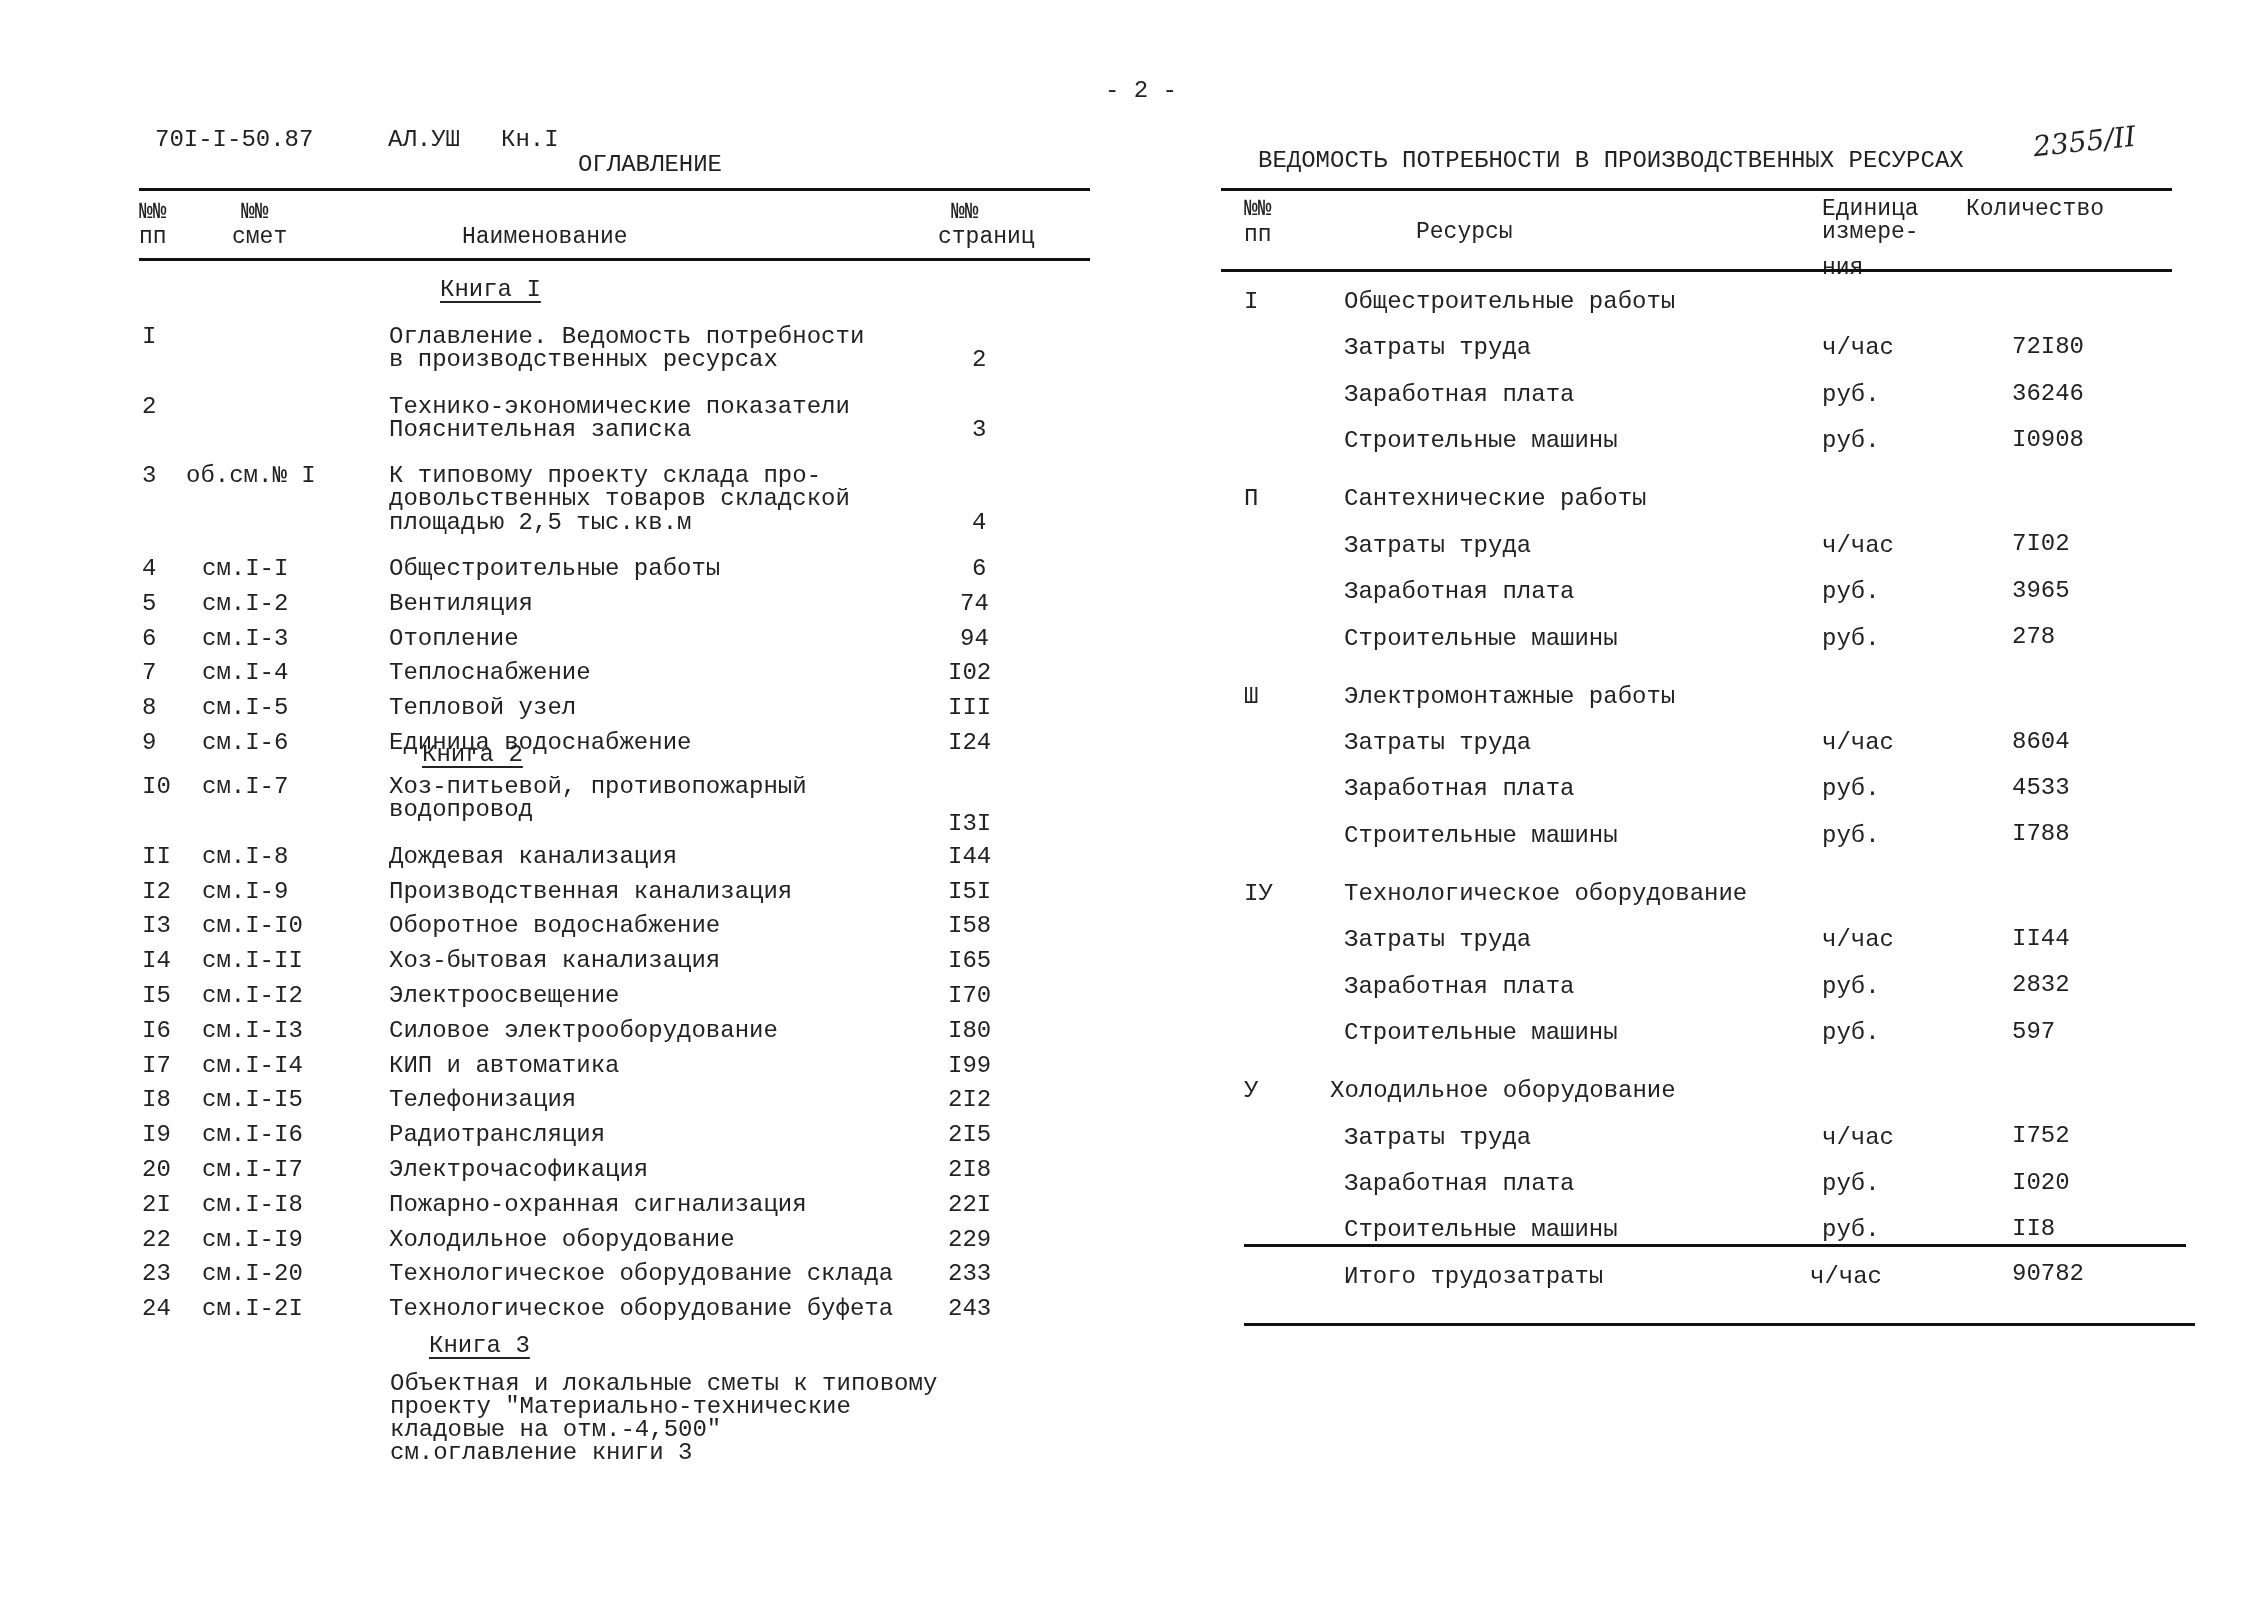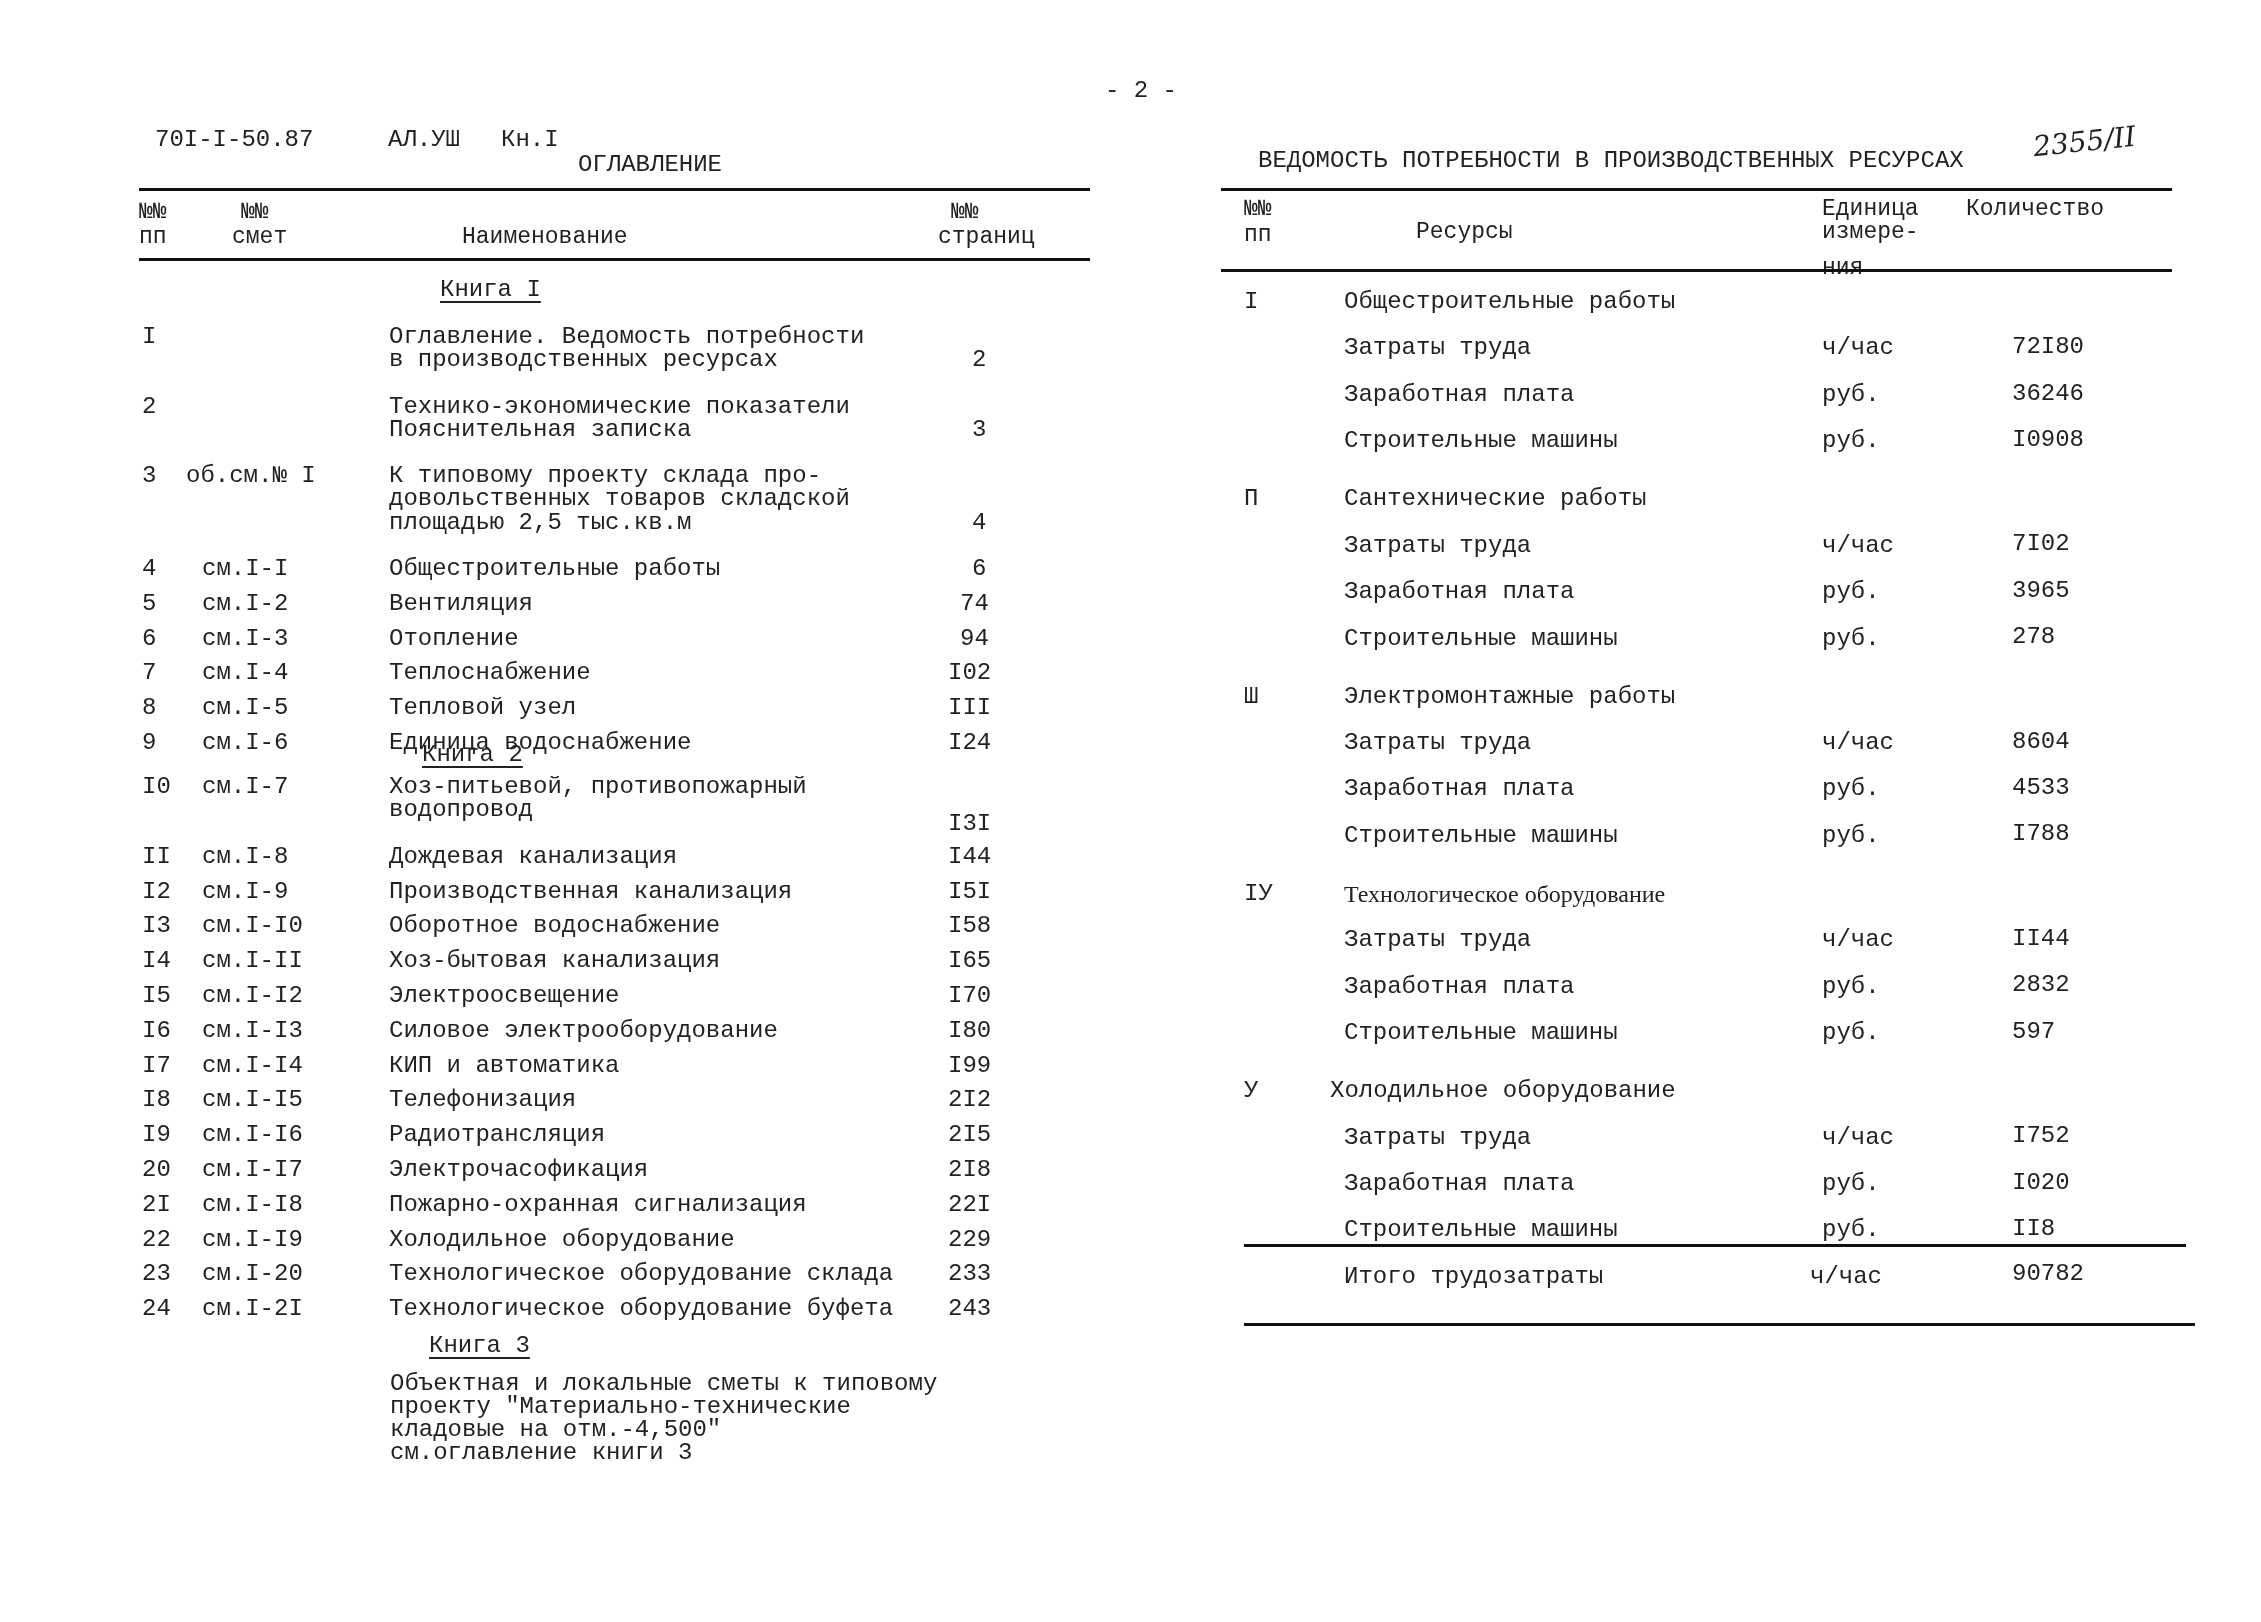--- a/index.html
+++ b/index.html
@@ -241,21 +241,21 @@
       <div class="abs t" style="left:2012px;top:730px;">8604</div>
       <div class="abs t" style="left:1344px;top:777px;">Заработная плата</div>
       <div class="abs t" style="left:1822px;top:777px;">руб.</div>
       <div class="abs t" style="left:2012px;top:776px;">4533</div>
       <div class="abs t" style="left:1344px;top:824px;">Строительные машины</div>
       <div class="abs t" style="left:1822px;top:824px;">руб.</div>
       <div class="abs t" style="left:2012px;top:822px;">I788</div>
     </div>
     <div class="abs" style="left:0;top:0;">
       <div class="abs t" style="left:1244px;top:882px;">IУ</div>
-      <div class="abs t" style="left:1344px;top:882px;font-family:Liberation Serif, serif;">Технологическое оборудование</div>
+      <div class="abs t" style="left:1344px;top:882px;">Технологическое оборудование</div>
       <div class="abs t" style="left:1344px;top:928px;">Затраты труда</div>
       <div class="abs t" style="left:1822px;top:928px;">ч/час</div>
       <div class="abs t" style="left:2012px;top:927px;">II44</div>
       <div class="abs t" style="left:1344px;top:975px;">Заработная плата</div>
       <div class="abs t" style="left:1822px;top:975px;">руб.</div>
       <div class="abs t" style="left:2012px;top:973px;">2832</div>
       <div class="abs t" style="left:1344px;top:1021px;">Строительные машины</div>
       <div class="abs t" style="left:1822px;top:1021px;">руб.</div>
       <div class="abs t" style="left:2012px;top:1020px;">597</div>
     </div>

